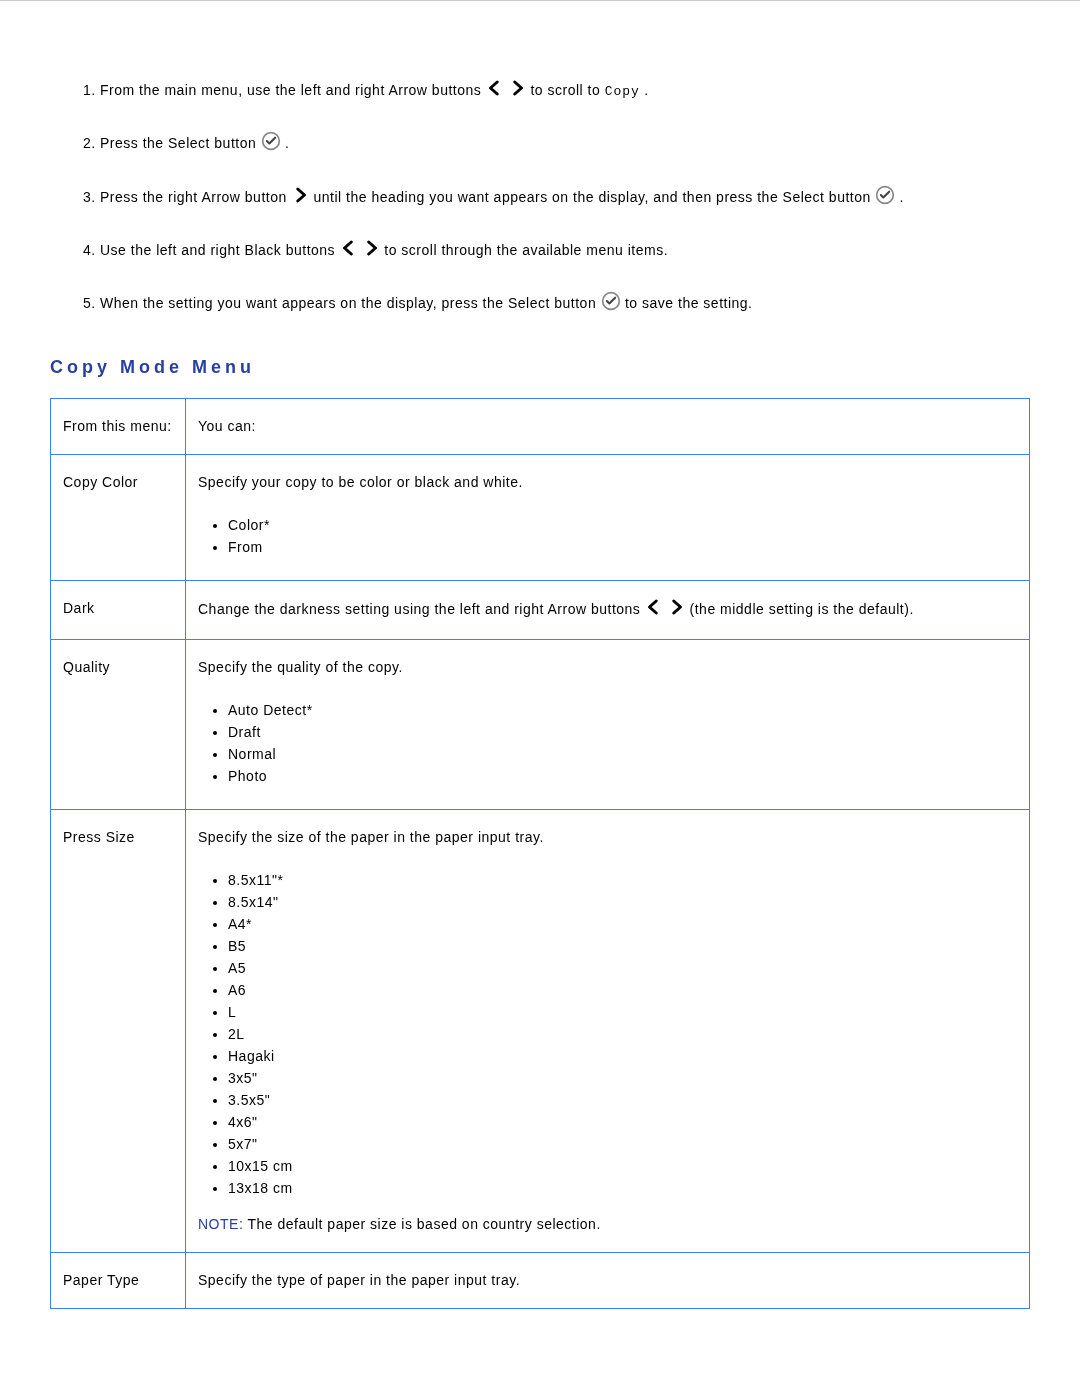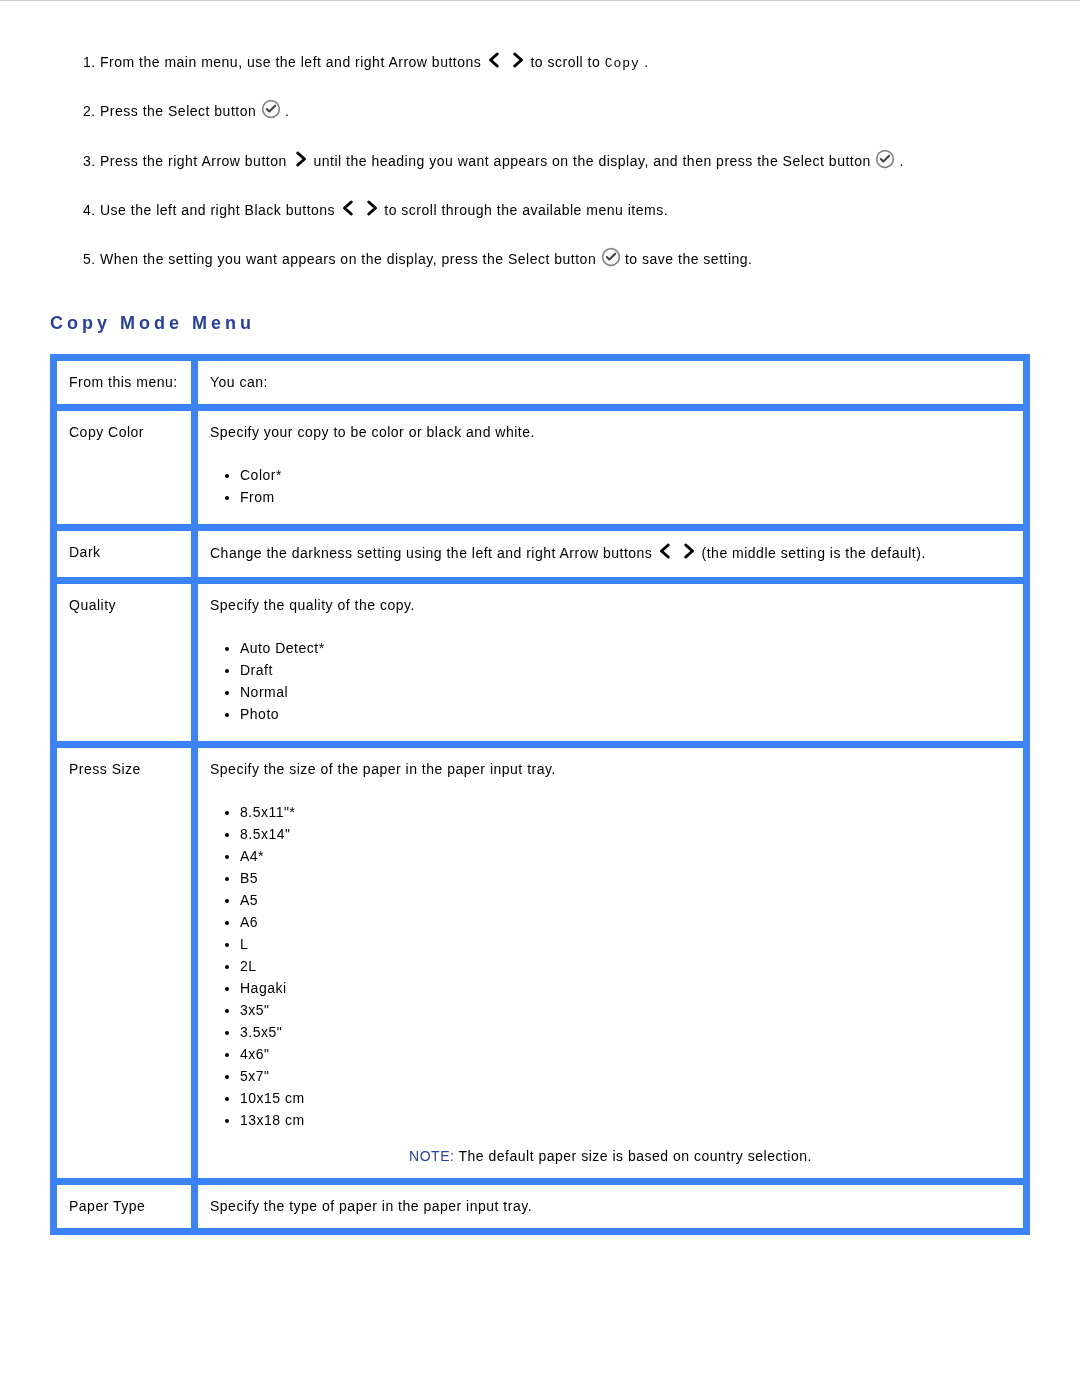--- a/index.html
+++ b/index.html
@@ -17,42 +17,43 @@
     padding: 50px 50px 50px 50px;
     border-top: 1px solid #ccc;
   }
   ol.steps {
     margin: 0 0 40px 0;
     padding-left: 50px;
   }
   ol.steps li {
     margin-bottom: 24px;
     line-height: 1.5;
+    margin-top: 28px;
   }
   .mono {
     font-family: "Courier New", monospace;
     font-size: 13px;
     letter-spacing: 1px;
   }
   h2.section-title {
     color: #2840a0;
     font-weight: bold;
     font-size: 18px;
     letter-spacing: 4px;
     margin: 30px 0 20px 0;
   }
   table.menu-table {
     border-collapse: collapse;
     width: 100%;
     margin-top: 10px;
   }
   table.menu-table td {
-    border: 7px solid #3b82f6;
+    border: 1px solid #3b82f6;
     vertical-align: top;
-    padding: 11px 12px;
+    padding: 17px 12px;
     font-size: 14px;
     line-height: 1.5;
   }
   table.menu-table td.left {
     width: 110px;
   }
   ul.opts {
     margin: 22px 0 4px 30px;
     padding: 0;
   }
@@ -231,21 +232,21 @@
           <li>L</li>
           <li>2L</li>
           <li>Hagaki</li>
           <li>3x5"</li>
           <li>3.5x5"</li>
           <li>4x6"</li>
           <li>5x7"</li>
           <li>10x15 cm</li>
           <li>13x18 cm</li>
         </ul>
-        <div style="margin-top:14px;text-align:center;">
+        <div style="margin-top:14px;">
           <span class="note-label">NOTE:</span><span> The default paper size is based on country selection.</span>
         </div>
       </td>
     </tr>
 
     <tr>
       <td class="left">Paper Type</td>
       <td>Specify the type of paper in the paper input tray.</td>
     </tr>
   </tbody>

